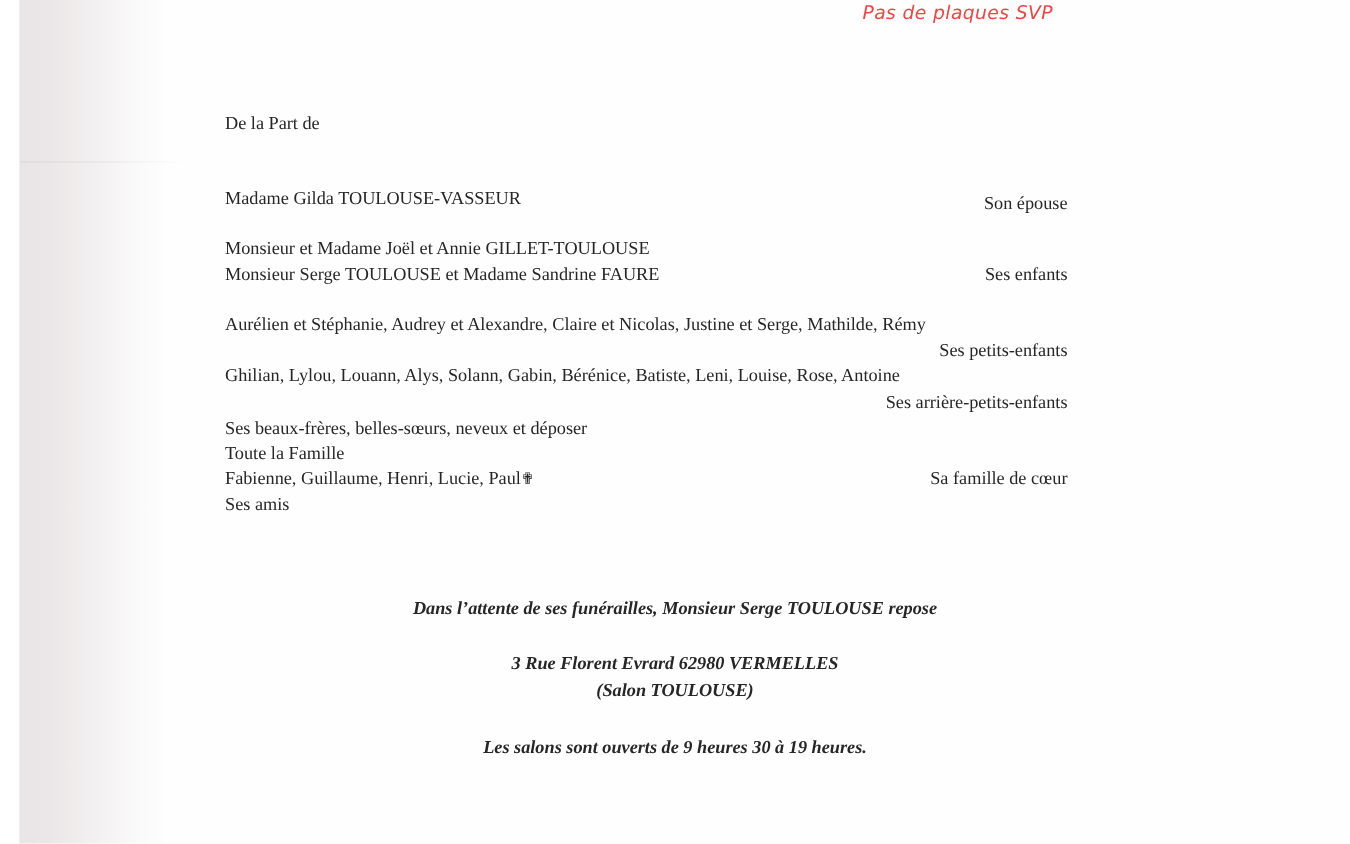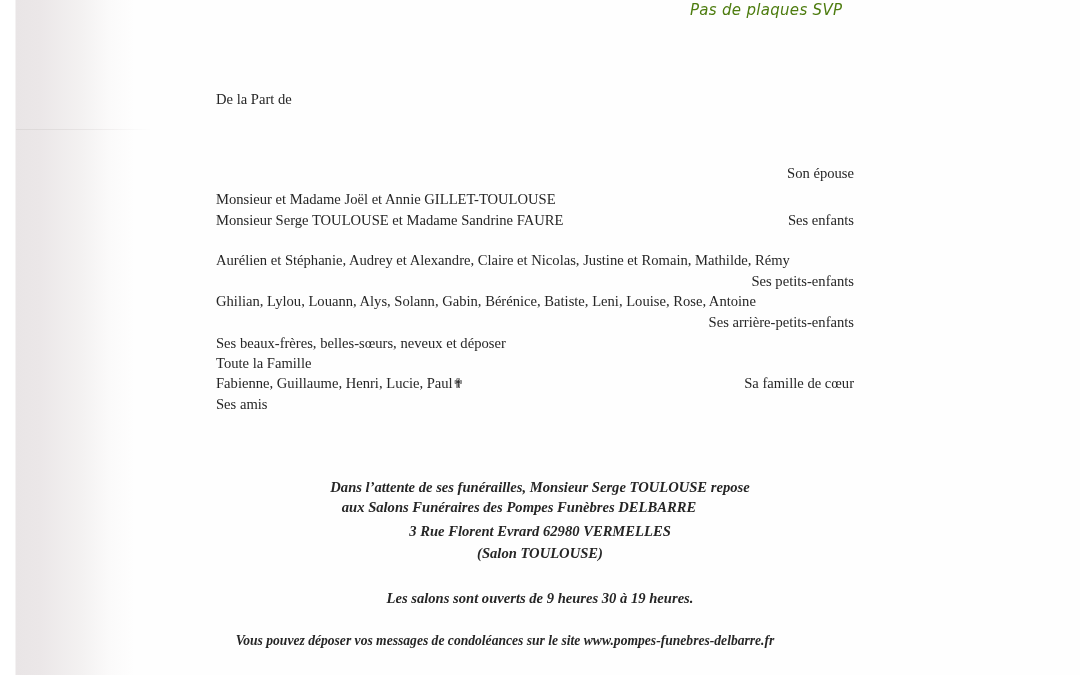--- a/index.html
+++ b/index.html
@@ -30,28 +30,27 @@
       width: 135px; height: 1px;
       background: linear-gradient(to right, #dcd8d8, rgba(240,238,238,0));
     }
     .handwritten {
       position: absolute;
       left: 690px; top: 1px;
       font-family: "DejaVu Sans", sans-serif;
       font-style: italic;
       font-size: 15px;
       letter-spacing: 0.3px;
-      color: #4d7c0f;
+      color: #ef4444;
     }
     .line {
       position: absolute;
       font-size: 14.6px;
       line-height: 18px;
       white-space: nowrap;
-      margin-left: 36px;
     }
     .left { left: 180px; }
     .right { right: 226px; text-align: right; }
     .center-block {
       position: absolute;
       left: 160px;
       width: 760px;
       text-align: center;
       font-weight: bold;
       font-style: italic;
@@ -65,43 +64,42 @@
 <body>
 
 <div class="page">
   <div class="scan-shadow"></div>
   <div class="scan-line"></div>
 
   <div class="handwritten">Pas de plaques SVP</div>
 
   <div class="line left" style="top:90px;">De la Part de</div>
 
-  <div class="line right" style="top:164px;">Son épouse</div>
+  <div class="line left" style="top:150px;">Madame Gilda TOULOUSE-VASSEUR</div>
+  <div class="line right" style="top:154px;">Son épouse</div>
 
   <div class="line left" style="top:190px;">Monsieur et Madame Joël et Annie GILLET-TOULOUSE</div>
   <div class="line left" style="top:211px;">Monsieur Serge TOULOUSE et Madame Sandrine FAURE</div>
   <div class="line right" style="top:211px;">Ses enfants</div>
 
-  <div class="line left" style="top:251px;">Aurélien et Stéphanie, Audrey et Alexandre, Claire et Nicolas, Justine et Romain, Mathilde, Rémy</div>
+  <div class="line left" style="top:251px;">Aurélien et Stéphanie, Audrey et Alexandre, Claire et Nicolas, Justine et Serge, Mathilde, Rémy</div>
   <div class="line right" style="top:272px;">Ses petits-enfants</div>
 
   <div class="line left" style="top:292px;">Ghilian, Lylou, Louann, Alys, Solann, Gabin, Bérénice, Batiste, Leni, Louise, Rose, Antoine</div>
   <div class="line right" style="top:313px;">Ses arrière-petits-enfants</div>
 
   <div class="line left" style="top:334px;">Ses beaux-frères, belles-sœurs, neveux et déposer</div>
   <div class="line left" style="top:354px;">Toute la Famille</div>
 
   <div class="line left" style="top:374px;">
     <span>Fabienne, Guillaume, Henri, Lucie, Paul</span><span class="cross">✟</span>
   </div>
   <div class="line right" style="top:374px;">Sa famille de cœur</div>
 
   <div class="line left" style="top:395px;">Ses amis</div>
 
   <div class="center-block" style="top:477px;">Dans l’attente de ses funérailles, Monsieur Serge TOULOUSE repose</div>
-  <div class="center-block" style="top:497px; left:139px;">aux Salons Funéraires des Pompes Funèbres DELBARRE</div>
   <div class="center-block" style="top:521px;">3 Rue Florent Evrard 62980 VERMELLES</div>
   <div class="center-block" style="top:543px;">(Salon TOULOUSE)</div>
 
   <div class="center-block" style="top:588px;">Les salons sont ouverts de 9 heures 30 à 19 heures.</div>
 
-  <div class="center-block" style="top:631px; font-size:13.6px; left:125px; width:760px;">Vous pouvez déposer vos messages de condoléances sur le site www.pompes-funebres-delbarre.fr</div>
 </div>
 
 </body></html>

